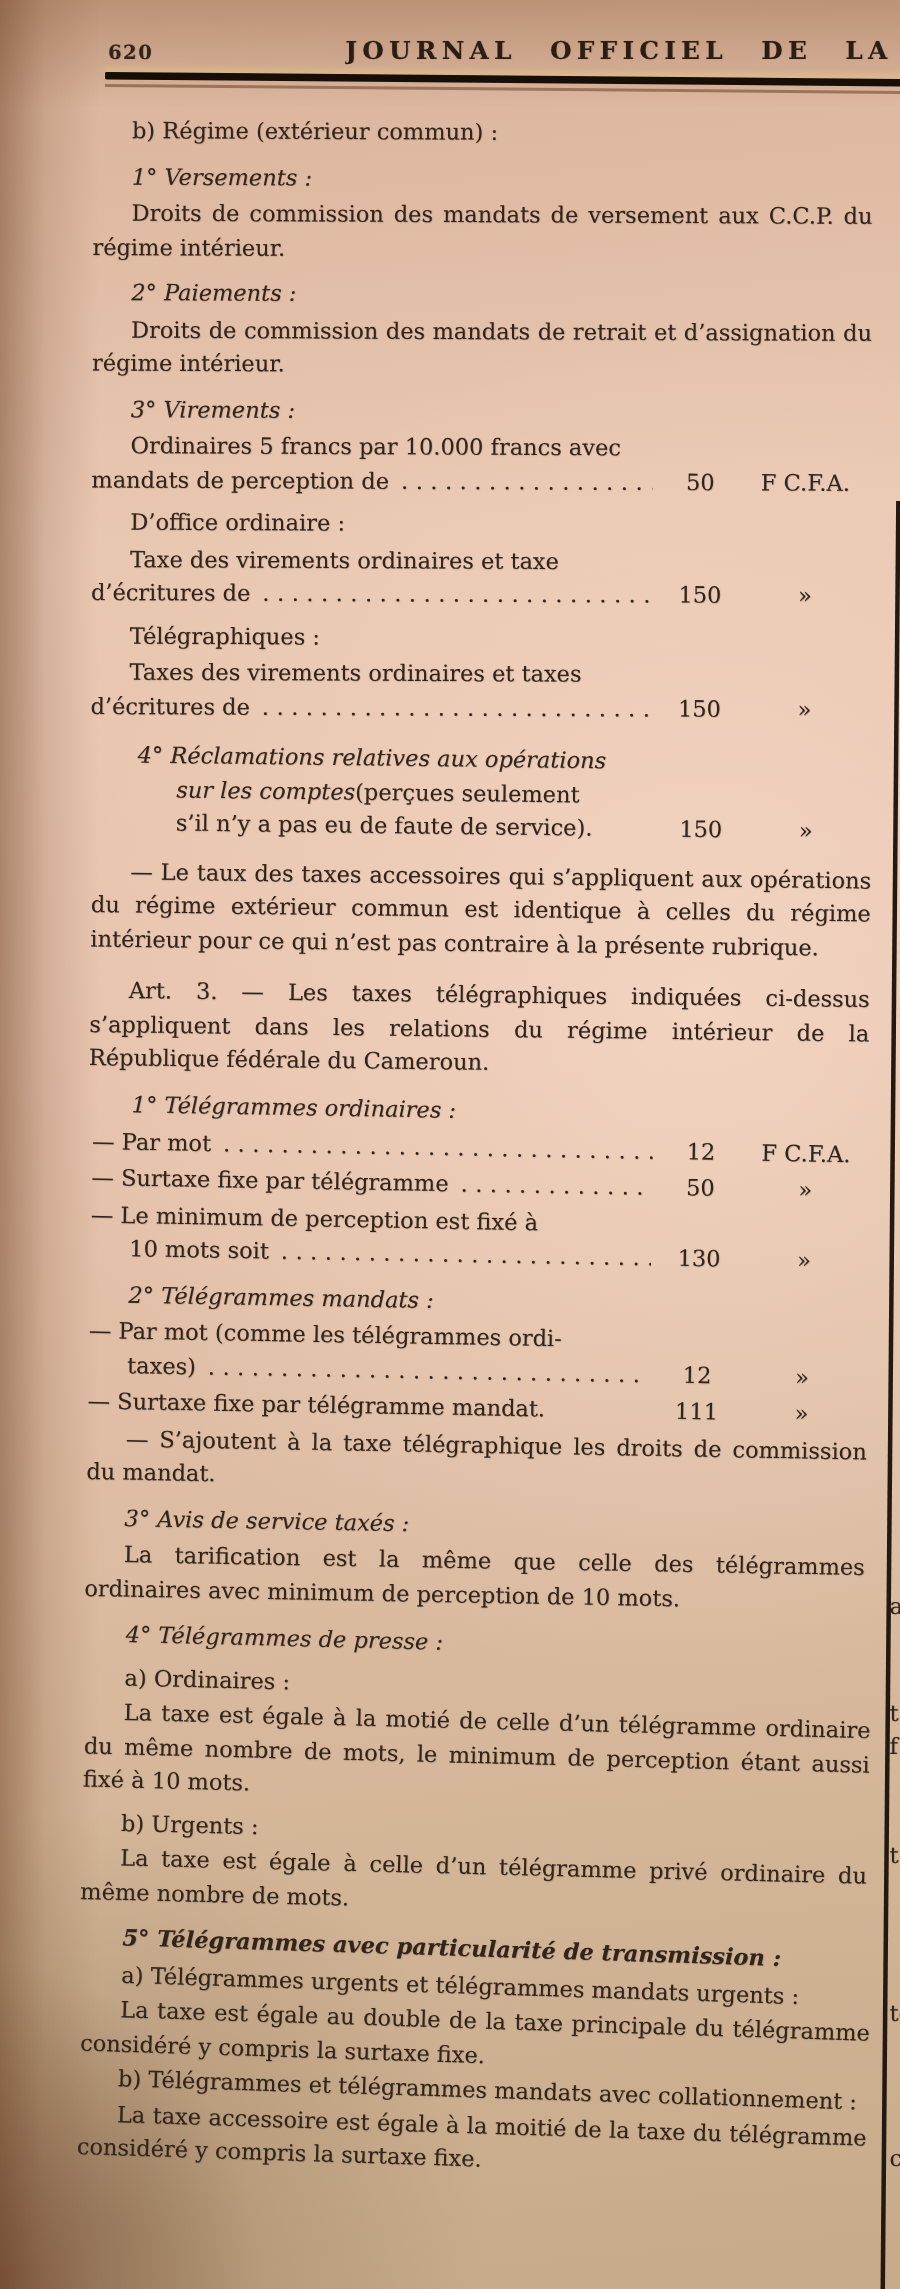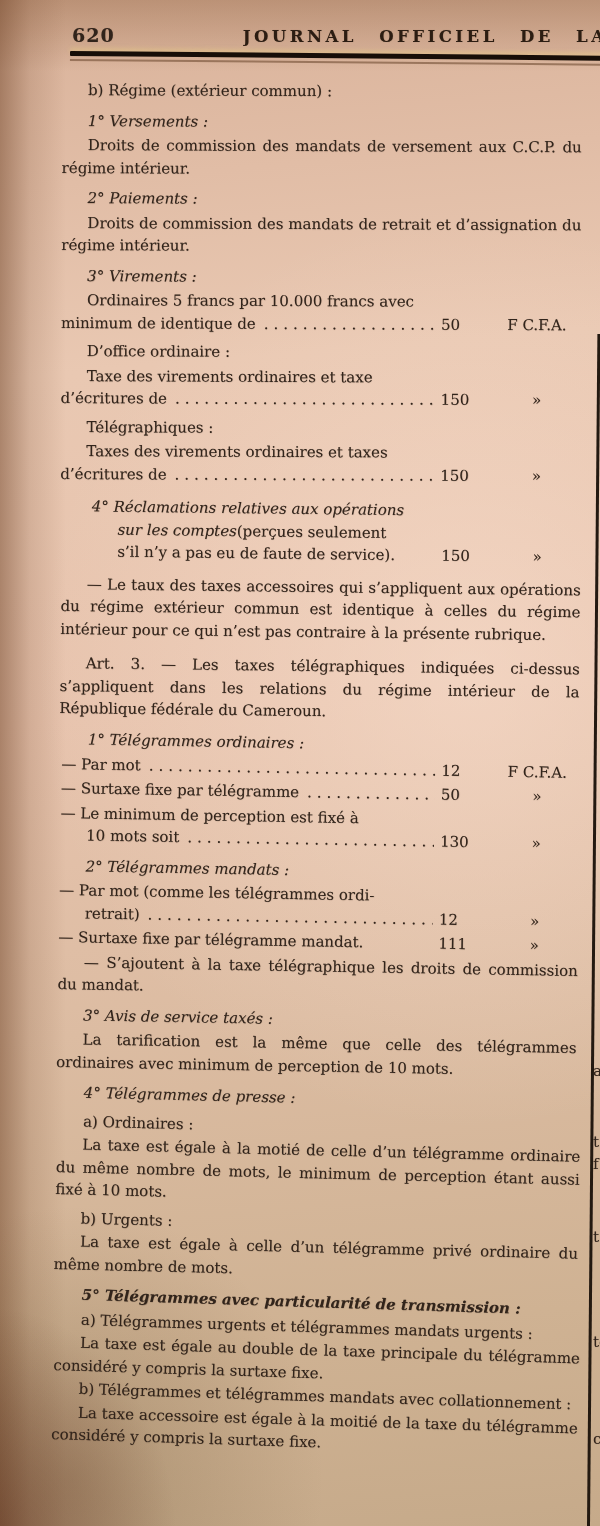--- a/index.html
+++ b/index.html
@@ -10,21 +10,21 @@
     text-shadow:0.3px 0.3px 0.7px rgba(55,35,22,.38);
     background:
       radial-gradient(120% 50% at 78% 44%, rgba(252,228,212,.50), rgba(252,228,212,0) 60%),
       radial-gradient(45% 22% at -2% 101%, rgba(82,32,16,.45), rgba(82,32,16,0) 70%),
       radial-gradient(70% 30% at 12% 97%, rgba(95,75,42,.28), rgba(95,75,42,0) 60%),
       linear-gradient(90deg, rgba(104,60,32,.48) 0, rgba(104,60,32,.16) 30px, rgba(104,60,32,0) 66px),
       linear-gradient(180deg, rgba(128,82,48,.34) 0, rgba(128,82,48,0) 72px),
       linear-gradient(175deg,#d9b29a 0%,#e9c8b2 24%,#e7c3ad 46%,#dcbca2 66%,#cfb293 86%,#c6aa8a 100%);
   }
   .hdr{display:flex;align-items:baseline;padding:24px 0 5px 72px;}
-  .pnum{font-weight:bold;font-size:19px;letter-spacing:1px;}
+  .pnum{font-weight:bold;font-size:13px;letter-spacing:1px;}
   .masthead{
     flex:1;margin:0 0 0 128px;font-size:16.5px;font-weight:bold;
     letter-spacing:3.5px;word-spacing:13px;white-space:nowrap;overflow:hidden;color:#2c1d12;
   }
   .rule-wrap{margin-left:70px;margin-right:-4px;transform:rotate(.5deg);transform-origin:0 50%;}
   .rule-thick{height:5px;background:#170e08;border-radius:1px;box-shadow:0 -3px 4px rgba(238,214,122,.35);}
   .rule-thin{height:2px;background:rgba(92,56,30,.5);margin-top:3px;}
   .col{padding:12px 18px 0 62px;font-size:15px;line-height:22.5px;}
   .g{transform-origin:0 0;}
   .sk0{transform:rotate(.25deg);}
@@ -36,21 +36,21 @@
   .ih{font-style:italic;margin:8px 0 2px;padding-left:26px;}
   .ih.bold{font-weight:600;}
   .sub{margin:6px 0 1px;padding-left:26px;}
   .trow{display:flex;align-items:flex-end;margin:2px 0;}
   .tlab{flex:1;min-width:0;}
   .ln{display:block;}
   .ind{text-indent:26px;}
   .lline{display:flex;align-items:baseline;min-width:0;}
   .lline.ind2{padding-left:26px;}
   .dots{flex:1;overflow:hidden;white-space:nowrap;letter-spacing:5px;margin:0 6px 0 8px;}
-  .tval{width:52px;text-align:left;flex:none;}
+  .tval{width:52px;text-align:center;flex:none;}
   .tunit{width:88px;text-align:center;flex:none;}
   .recl{margin-left:30px;}
   .it{font-style:italic;}
   .divider{
     position:absolute;left:587px;top:334px;width:3px;height:1192px;
     background:#231910;transform-origin:50% 100%;transform:rotate(.5deg);
   }
   .frag{position:absolute;left:593px;font-size:15px;color:#31241b;}
 </style>
 </head>
@@ -74,21 +74,21 @@
       <p class="ih">1° Versements :</p>
       <p class="p">Droits de commission des mandats de versement aux C.C.P. du régime intérieur.</p>
       <p class="ih">2° Paiements :</p>
       <p class="p">Droits de commission des mandats de retrait et d’assignation du régime intérieur.</p>
       <p class="ih">3° Virements :</p>
 
       <div class="trow">
         <div class="tlab">
           <span class="ln ind">Ordinaires 5 francs par 10.000 francs avec</span>
           <div class="lline">
-            <span>minimum de identique de</span>
+            <span>mandats de perception de</span>
             <span class="dots">......................................................</span>
           </div>
         </div>
         <div class="tval">50</div>
         <div class="tunit">F C.F.A.</div>
       </div>
 
       <p class="sub">D’office ordinaire :</p>
 
       <div class="trow">
@@ -173,21 +173,21 @@
         <div class="tval">130</div>
         <div class="tunit">»</div>
       </div>
 
       <p class="ih">2° Télégrammes mandats :</p>
 
       <div class="trow">
         <div class="tlab">
           <span class="ln">— Par mot (comme les télégrammes ordi-</span>
           <div class="lline ind2">
-            <span>retrait)</span>
+            <span>taxes)</span>
             <span class="dots">......................................................</span>
           </div>
         </div>
         <div class="tval">12</div>
         <div class="tunit">»</div>
       </div>
 
       <div class="trow">
         <div class="tlab">
           <div class="lline">

